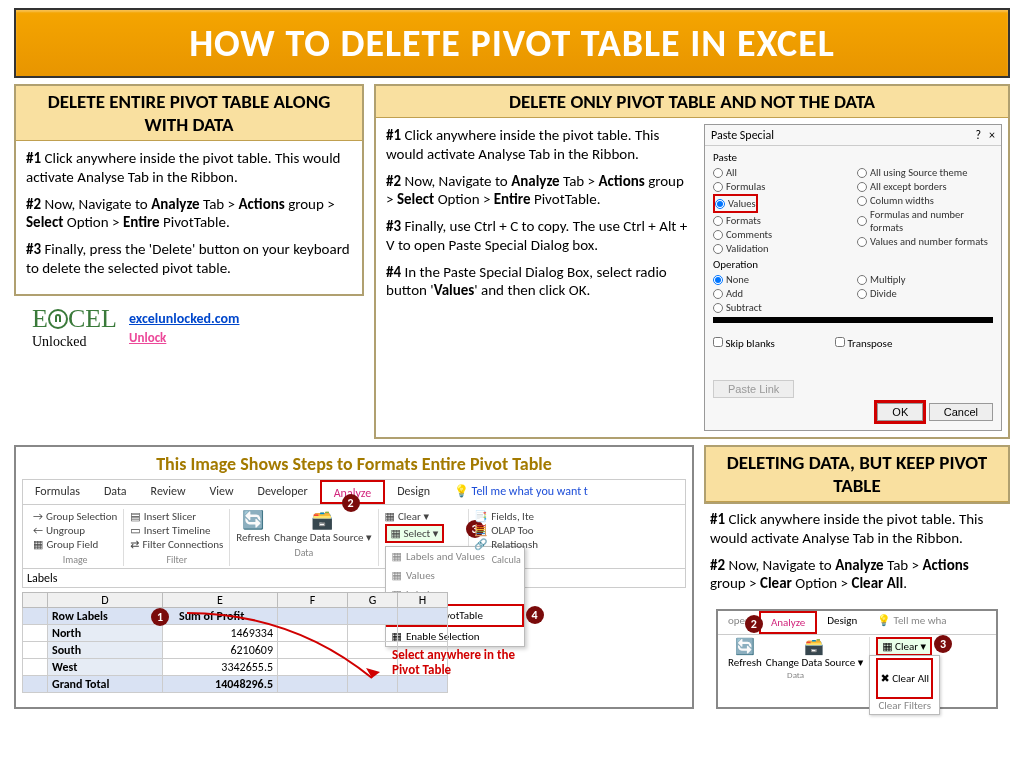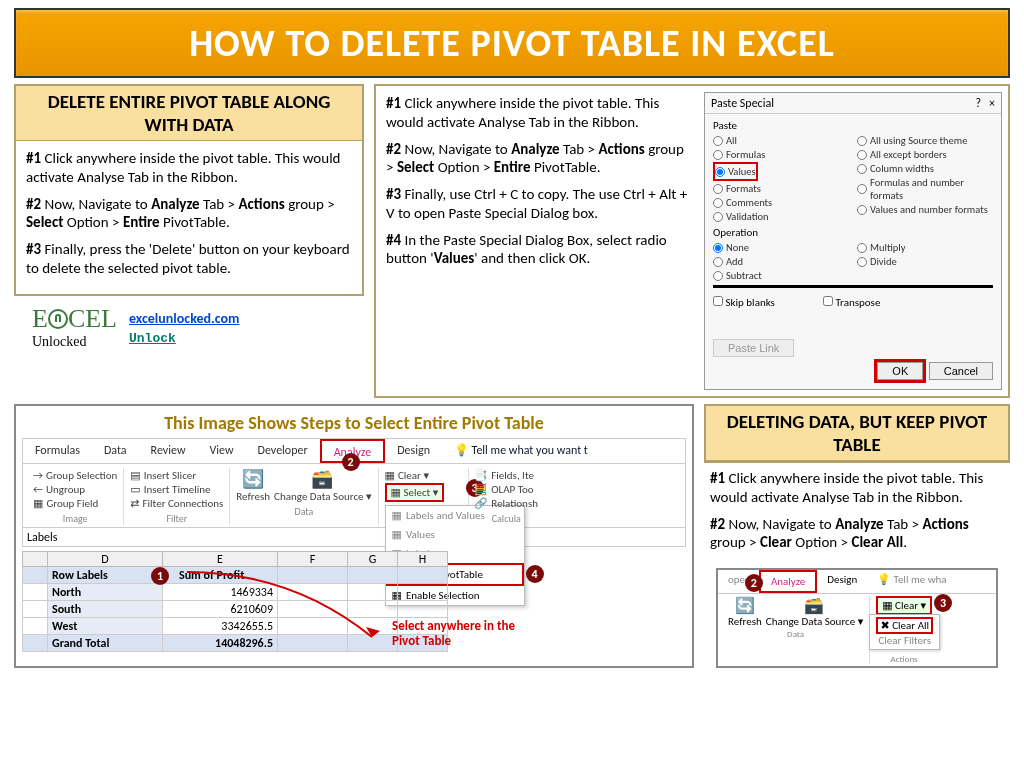--- a/index.html
+++ b/index.html
@@ -18,21 +18,21 @@
 
   .body-text { padding: 8px 10px; font-size: 15px; line-height: 1.25; }
   .body-text p { margin-bottom: 8px; }
   .body-text b { font-weight: 900; }
 
   
   .logo-block { display: flex; align-items: center; gap: 12px; margin: 8px 14px 4px 18px; }
   .logo-text { font-family: Georgia, serif; font-size: 26px; }
   .logo-unlocked { font-family: Georgia, serif; font-size: 14px; display:block; }
   .logo-link { color: #0047cc; text-decoration: underline; font-weight: 700; font-size: 14px; }
-  .logo-sub { color: #0f766e; text-decoration: underline; font-weight: 700; font-size: 13px; font-family: Liberation Mono, monospace; }
+  .logo-sub { color: #ec4899; text-decoration: underline; font-weight: 700; font-size: 13px; }
 
   
   .dialog { width: 298px; border: 1px solid #999; background: #f7f7f7; font-size: 11px; }
   .dialog-title { display:flex; justify-content:space-between; padding: 3px 6px; border-bottom: 1px solid #ccc; font-size:12px;}
   .dialog-body { padding: 3px 8px 6px 8px; }
   .dialog-group-label { font-size: 11px; margin: 2px 0 1px 0; }
   .dialog-cols { display:flex; gap: 8px; }
   .dialog-col { flex:1; }
   .dialog-col label { display:flex; align-items:center; gap:3px; font-size: 10.5px; margin: 1px 0; color:#333; }
   .dialog .highlight-red { border: 2px solid #d00000; display:inline-block; }
@@ -111,20 +111,21 @@
         <span class="logo-unlocked">Unlocked</span>
       </div>
       <div>
         <a class="logo-link">excelunlocked.com</a><br>
         <a class="logo-sub">Unlock</a>
       </div>
     </div>
   </div>
 
   <div class="card right-card">
+    <div class="section-heading">DELETE ONLY PIVOT TABLE AND NOT THE DATA</div>
     <div style="display:flex;">
       <div class="body-text" style="flex:1;">
         <p><b>#1</b><span> Click anywhere inside the pivot table. This would activate Analyse Tab in the Ribbon.</span></p>
         <p><b>#2</b><span> Now, Navigate to </span><b>Analyze</b><span> Tab &gt; </span><b>Actions</b><span> group &gt; </span><b>Select</b><span> Option &gt; </span><b>Entire</b><span> PivotTable.</span></p>
         <p><b>#3</b><span> Finally, use Ctrl + C to copy. The use Ctrl + Alt + V to open Paste Special Dialog box.</span></p>
         <p><b>#4</b><span> In the Paste Special Dialog Box, select radio button '</span><b>Values</b><span>' and then click OK.</span></p>
       </div>
 
       <div class="dialog" style="margin:6px 6px 6px 0;">
         <div class="dialog-title">
@@ -203,51 +204,51 @@
               <label>
                   <input type="radio" style="">
                   <span>Multiply</span>
                 </label>
               <label>
                   <input type="radio" style="">
                   <span>Divide</span>
                 </label>
             </div>
           </div>
-          <div class="dialog-cols" style="border-top:3px solid #000000;margin-top:2px;padding-top:8px;">
+          <div class="dialog-cols" style="border-top:6px solid #000000;margin-top:2px;padding-top:14px;">
             <label><input type="checkbox" style=""> <span>Skip blanks</span></label>
-            <label style="margin-left:40px"><input type="checkbox" style=""> <span>Transpose</span></label>
+            <label style="margin-left:52px"><input type="checkbox" style=""> <span>Transpose</span></label>
           </div>
           <div class="dialog-buttons">
             <button class="btn btn-disabled">Paste Link</button>
             <div>
               <span class="btn-ok-wrap"><button class="btn">OK</button></span>
               <button class="btn">Cancel</button>
             </div>
           </div>
         </div>
       </div>
     </div>
   </div>
 </div>
 
 <div class="bottom-row">
   <div class="bottom-left rel">
-    <div class="img-caption">This Image Shows Steps to Select Entire Pivot Table</div>
+    <div class="img-caption">This Image Shows Steps to Formats Entire Pivot Table</div>
 
     <div class="ribbon rel">
       <div class="ribbon-tabs">
         <div class="ribbon-tab">Formulas</div>
         <div class="ribbon-tab">Data</div>
         <div class="ribbon-tab">Review</div>
         <div class="ribbon-tab">View</div>
         <div class="ribbon-tab">Developer</div>
         <div class="ribbon-tab active rel"><span>Analyze</span><span class="badge" style="bottom:-10px;left:20px;">2</span></div>
         <div class="ribbon-tab">Design</div>
-        <div class="ribbon-tab" style="color:#0f172a;">💡 <span>Tell me what you want t</span></div>
+        <div class="ribbon-tab" style="color:#1d4ed8;">💡 <span>Tell me what you want t</span></div>
       </div>
       <div class="ribbon-body">
         <div class="rgroup">
           <div class="ritem">→ <span>Group Selection</span></div>
           <div class="ritem">← <span>Ungroup</span></div>
           <div class="ritem">▦ <span>Group Field</span></div>
           <div class="glabel">Image</div>
         </div>
         <div class="rgroup">
           <div class="ritem">▤ <span>Insert Slicer</span></div>
@@ -337,21 +338,21 @@
               <td></td>
               <td></td>
               <td></td>
             </tr>
       </tbody>
         </table>
       <svg style="position:absolute;left:150px;top:16px;width:220px;height:90px;pointer-events:none;">
         <path d="M15 5 Q 120 5 200 70" stroke="#d00000" stroke-width="2" fill="none"></path>
         <path d="M200 70 l-6 -10 l14 4 z" fill="#d00000"></path>
       </svg>
-      <div class="callout-red" style="position:absolute;left:370px;top:67px;width:150px;">Select anywhere in the Pivot Table</div>
+      <div class="callout-red" style="position:absolute;left:370px;top:55px;width:150px;">Select anywhere in the Pivot Table</div>
     </div>
   </div>
 
   <div class="bottom-right">
     <div class="card">
       <div class="section-heading">DELETING DATA, BUT KEEP PIVOT TABLE</div>
     </div>
     <div class="body-text" style="padding:6px 4px 4px 6px;">
       <p><b>#1</b><span> Click anywhere inside the pivot table. This would activate Analyse Tab in the Ribbon.</span></p>
       <p><b>#2</b><span> Now, Navigate to </span><b>Analyze</b><span> Tab &gt; </span><b>Actions</b><span> group &gt; </span><b>Clear</b><span> Option &gt; </span><b>Clear All</b><span>.</span></p>
@@ -367,21 +368,21 @@
         <div class="mini-group">
           <div style="display:flex;gap:4px;">
             <div><div style="font-size:16px;">🔄</div><span>Refresh</span></div>
             <div><div style="font-size:16px;">🗃️</div><span>Change Data Source ▾</span></div>
           </div>
           <div class="glabel">Data</div>
         </div>
         <div class="mini-group rel" style="border:none;">
           <div class="rel"><span class="boxed-green">▦ <span>Clear ▾</span></span><span class="badge" style="top:-2px;right:-20px;">3</span></div>
           <div class="pop">
-            <div style="border:2px solid #d00000;padding:0 2px;">✖ <span>Clear All</span></div>
+            <div style="border:2px solid #d00000;padding:12px 2px;">✖ <span>Clear All</span></div>
             <div style="color:#888;"><span>Clear Filters</span></div>
           </div>
           <div class="glabel" style="margin-top:38px;">Actions</div>
         </div>
       </div>
     </div>
   </div>
 </div>
 
 </body></html>

